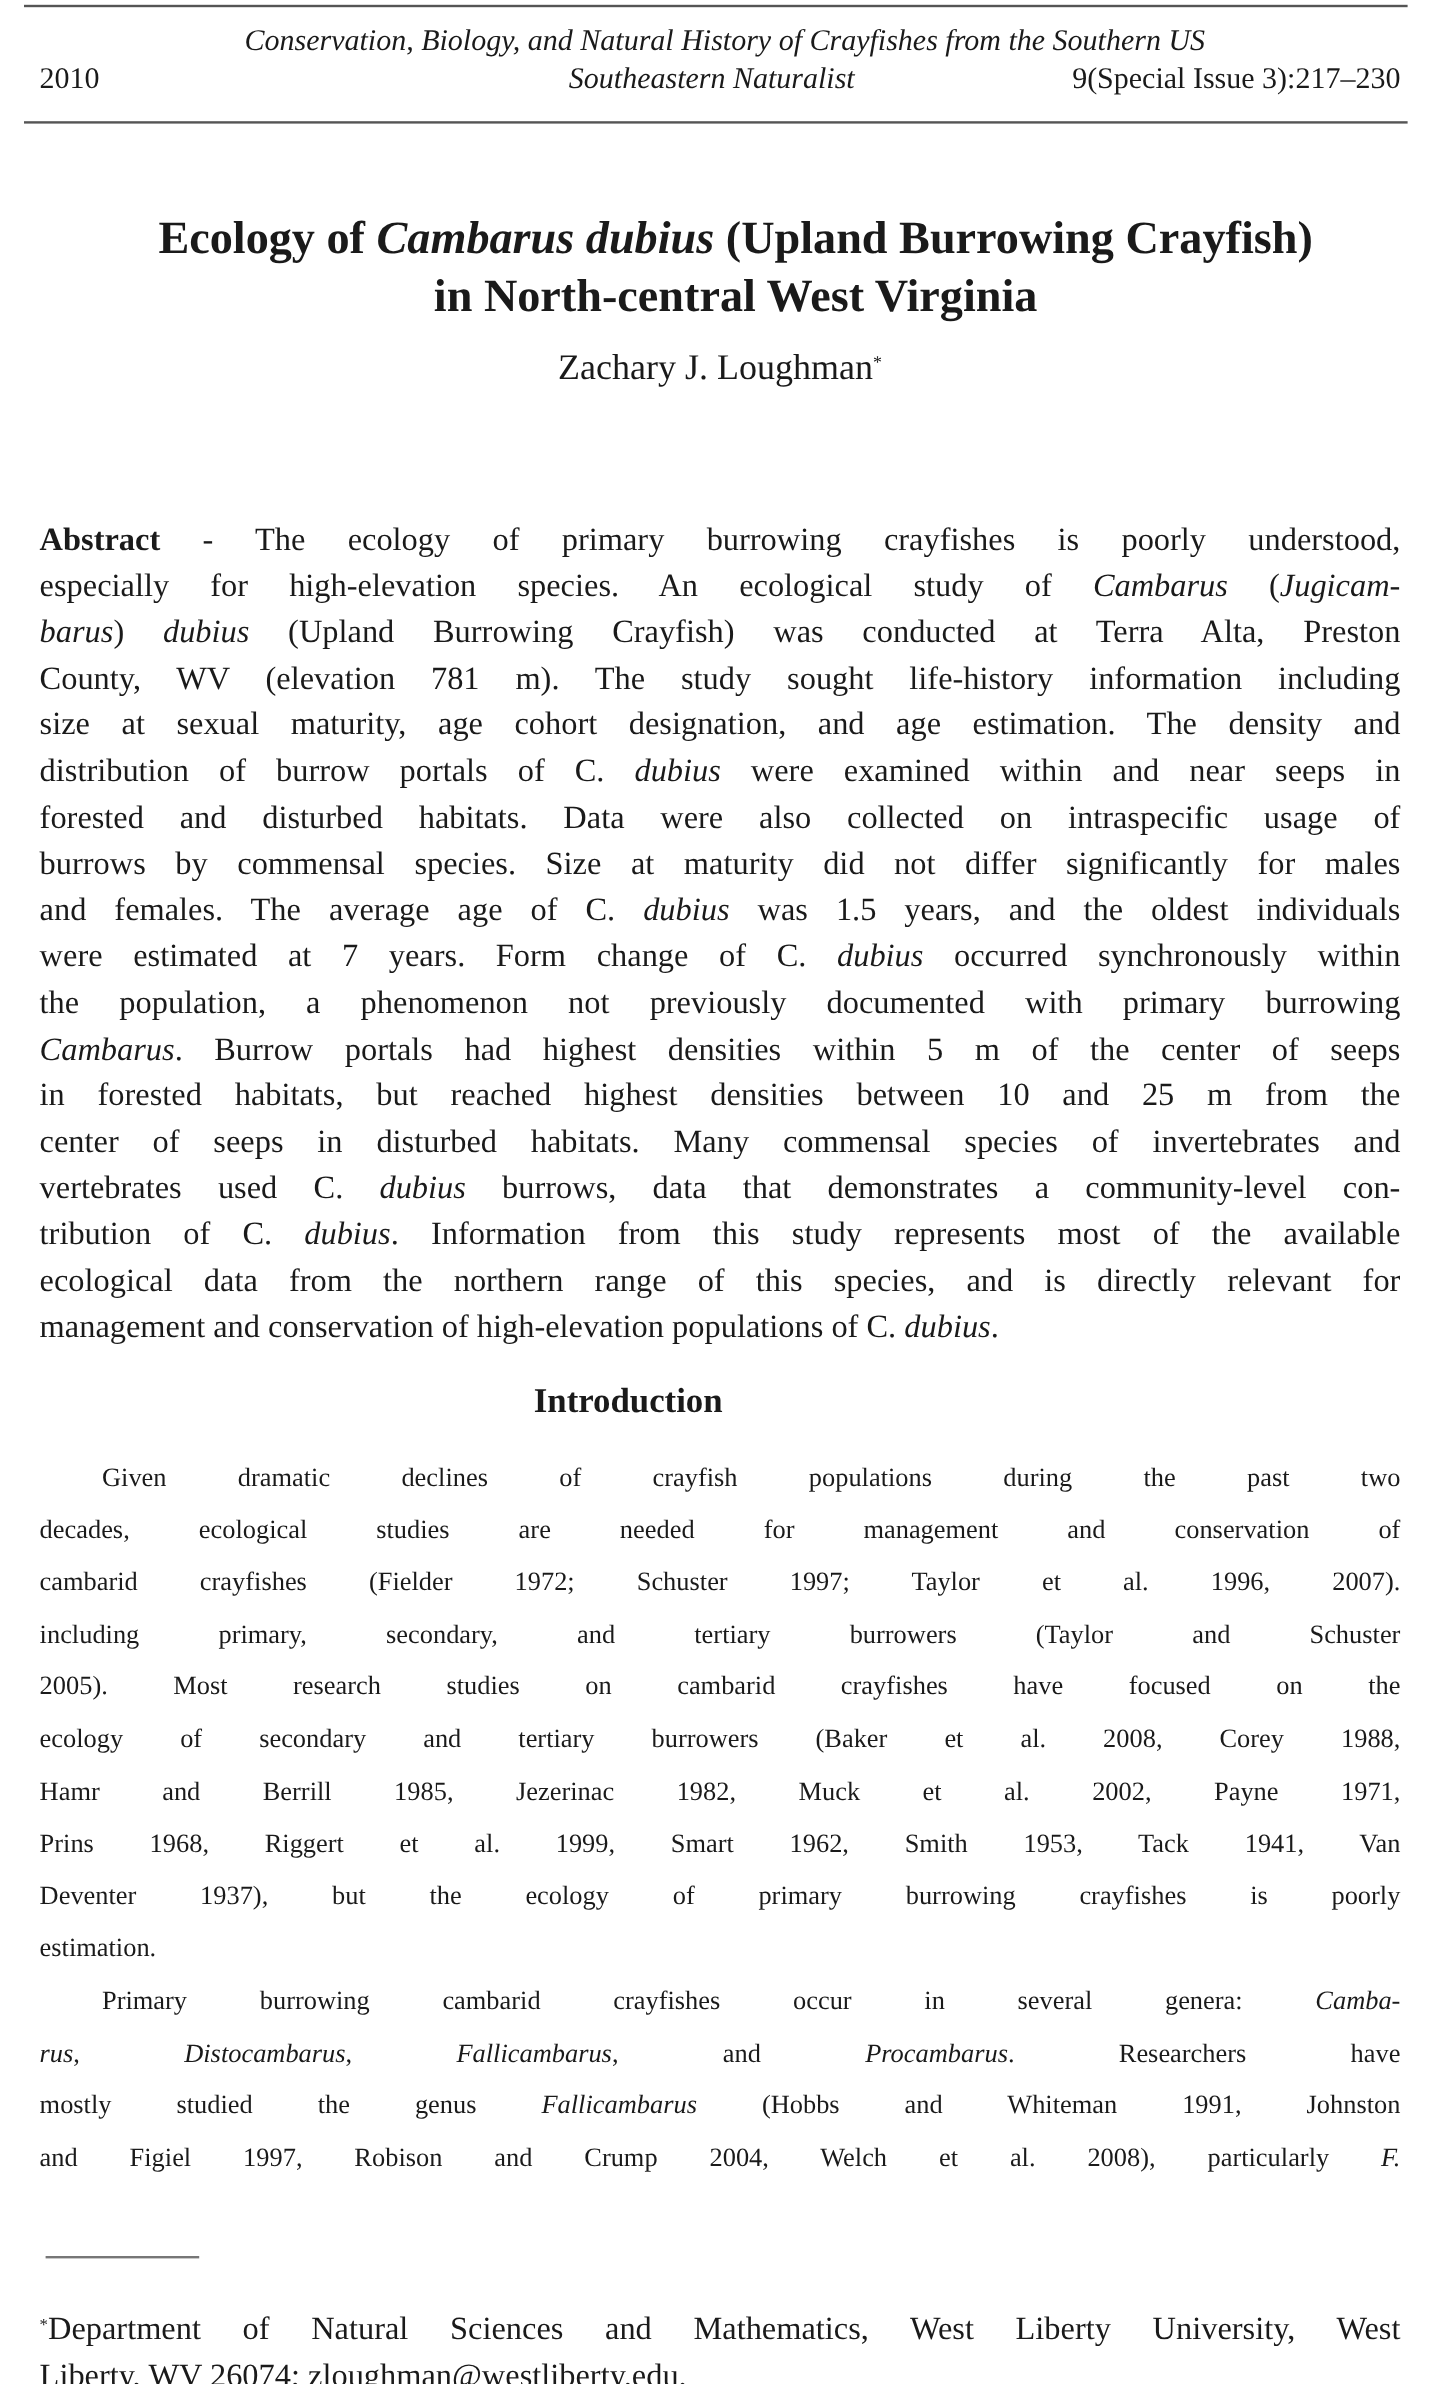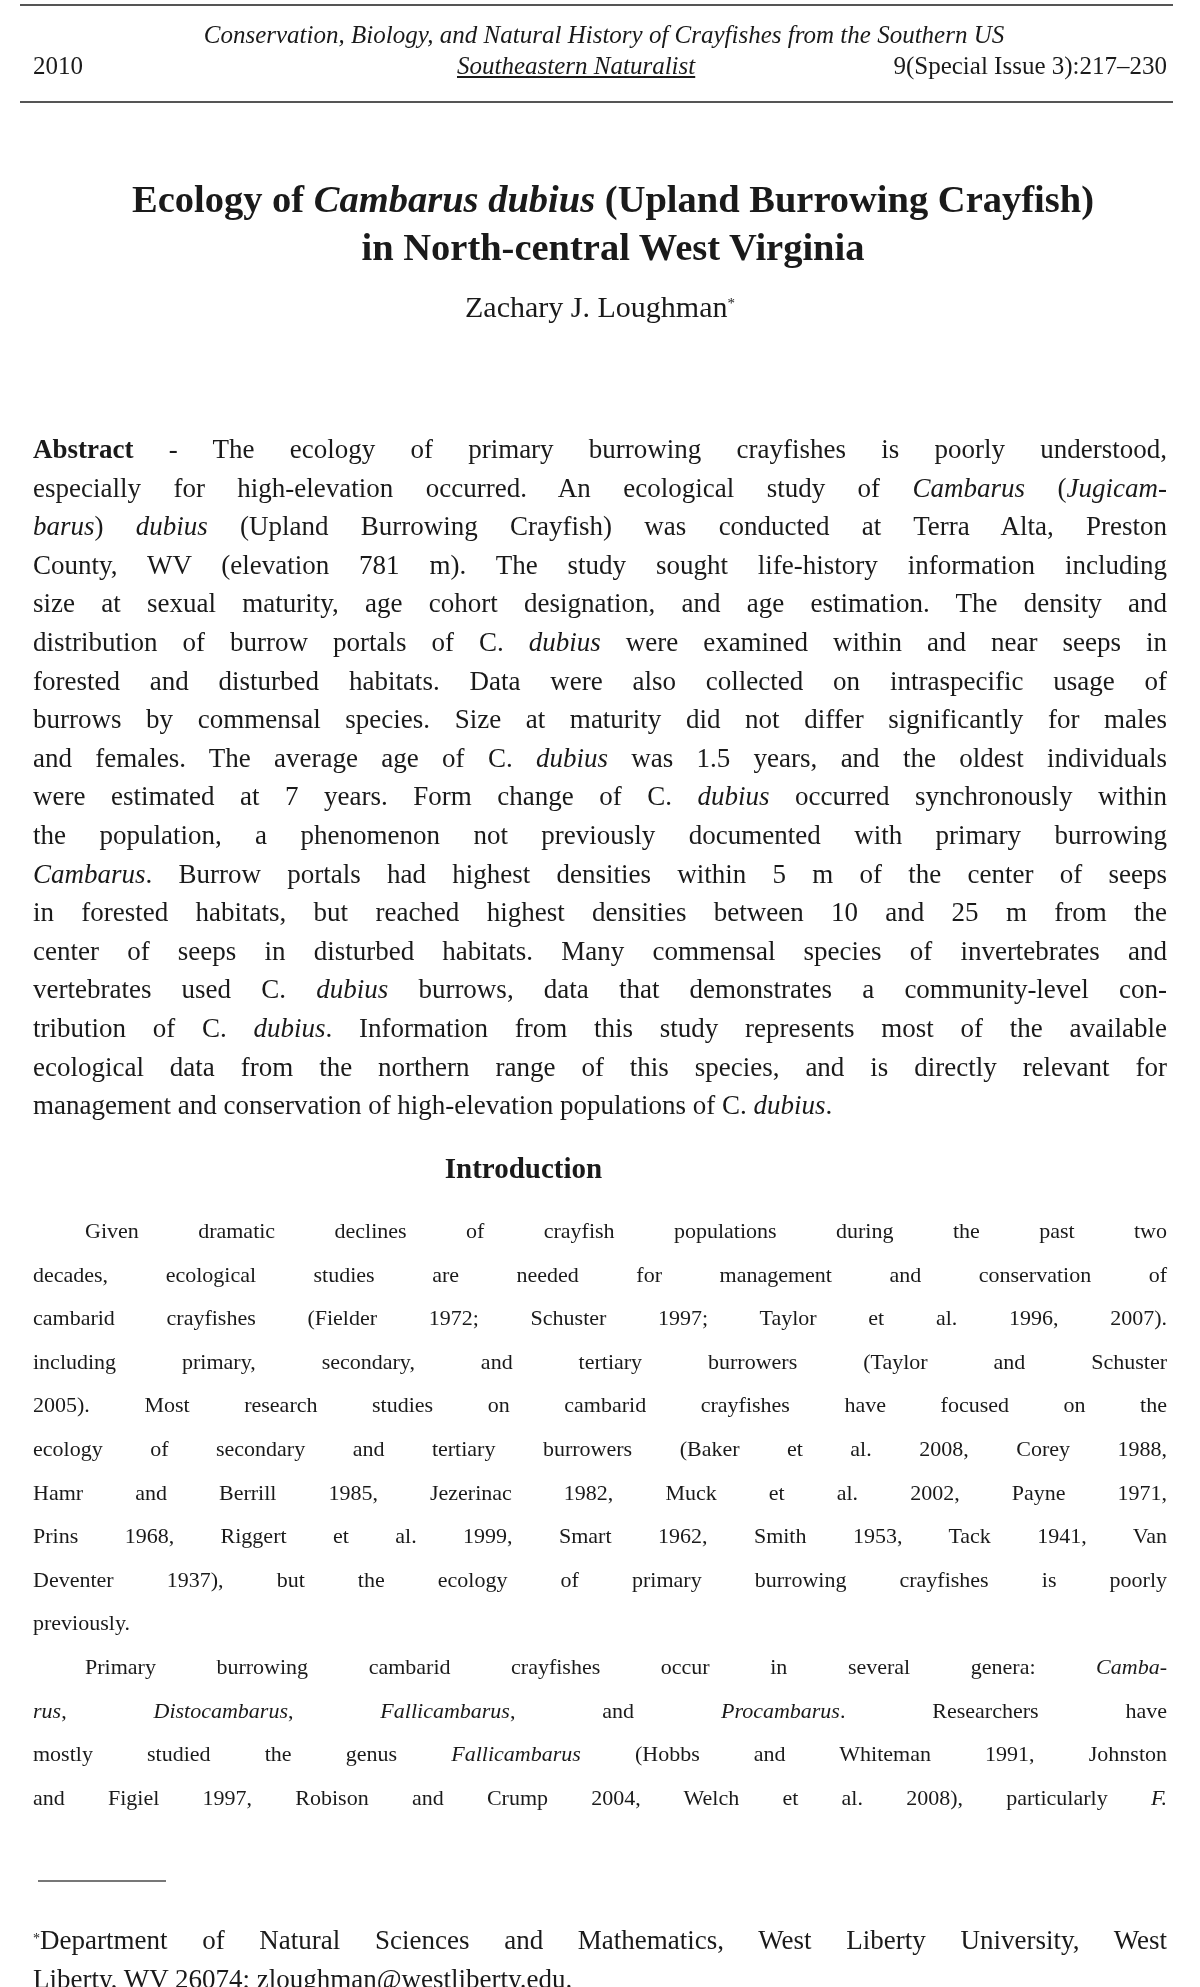--- a/index.html
+++ b/index.html
@@ -5,21 +5,21 @@
   html, body { margin: 0; padding: 0; background: #ffffff; }
   body {
     width: 1200px; height: 1987px; position: relative; overflow: hidden;
     font-family: "Liberation Serif", "DejaVu Serif", serif; color: #1a1a1a;
   }
   .rule { position: absolute; left: 20px; width: 1153px; height: 2px; background: #555; }
   .hdr { position: absolute; left: 33px; width: 1134px; font-size: 25px; line-height: 30px; white-space: nowrap; }
   .hdr .series { position: absolute; left: 0; right: 0; top: 0; text-align: center; font-style: italic; padding-left: 8px; }
   .hdr-row { position: absolute; left: 0; right: 0; }
   .hdr-row .year { position: absolute; left: 0; }
-  .hdr-row .journal { position: absolute; left: 424px; font-style: italic; text-decoration: underline; }
+  .hdr-row .journal { position: absolute; left: 441px; font-style: italic; }
   .hdr-row .vol { position: absolute; right: 0; }
 
   .title { position: absolute; left: 13px; width: 1200px; text-align: center; font-weight: bold; font-size: 38.5px; line-height: 48px; margin-top: 32px; }
   .title i { font-style: italic; }
   .author { position: absolute; left: 0; width: 1200px; text-align: center; font-size: 30px; line-height: 36px; }
   .author sup { font-size: 15px; vertical-align: top; position: relative; top: -4px; }
 
   .block { position: absolute; left: 33px; width: 1134px; }
   .line { display: block; white-space: nowrap; text-align: justify; text-align-last: justify; overflow: visible; }
   .line.last { text-align-last: left; }
@@ -55,21 +55,21 @@
   <span><span>Ecology of </span><i>Cambarus dubius</i><span> (Upland Burrowing Crayfish)</span></span><br>
   <span>in North-central West Virginia</span>
 </div>
 
 <div class="author" style="top:289px;">
   <span>Zachary J. Loughman</span><sup>*</sup>
 </div>
 
 <div class="block abs" id="abstract-block" style="top:390px;margin-top:40px;">
     <span class="line"><b>Abstract</b><span> - The ecology of primary burrowing crayfishes is poorly understood,</span></span>
-    <span class="line"><span>especially for high-elevation occurred. An ecological study of </span><i>Cambarus</i><span> (</span><i>Jugicam-</i></span>
+    <span class="line"><span>especially for high-elevation species. An ecological study of </span><i>Cambarus</i><span> (</span><i>Jugicam-</i></span>
     <span class="line"><i>barus</i><span>) </span><i>dubius</i><span> (Upland Burrowing Crayfish) was conducted at Terra Alta, Preston</span></span>
     <span class="line"><span>County, WV (elevation 781 m). The study sought life-history information including</span></span>
     <span class="line"><span>size at sexual maturity, age cohort designation, and age estimation. The density and</span></span>
     <span class="line"><span>distribution of burrow portals of </span><span>C. </span><i>dubius</i><span> were examined within and near seeps in</span></span>
     <span class="line"><span>forested and disturbed habitats. Data were also collected on intraspecific usage of</span></span>
     <span class="line"><span>burrows by commensal species. Size at maturity did not differ significantly for males</span></span>
     <span class="line"><span>and females. The average age of </span><span>C. </span><i>dubius</i><span> was 1.5 years, and the oldest individuals</span></span>
     <span class="line"><span>were estimated at 7 years. Form change of </span><span>C. </span><i>dubius</i><span> occurred synchronously within</span></span>
     <span class="line"><span>the population, a phenomenon not previously documented with primary burrowing</span></span>
     <span class="line"><i>Cambarus</i><span>. Burrow portals had highest densities within 5 m of the center of seeps</span></span>
@@ -86,21 +86,21 @@
 <div class="block intro" id="intro-block" style="top:1209px;">
     <span class="line indent"><span>Given dramatic declines of crayfish populations during the past two</span></span>
     <span class="line"><span>decades, ecological studies are needed for management and conservation of</span></span>
     <span class="line"><span>cambarid crayfishes (Fielder 1972; Schuster 1997; Taylor et al. 1996, 2007).</span></span>
     <span class="line"><span>including primary, secondary, and tertiary burrowers (Taylor and Schuster</span></span>
     <span class="line"><span>2005). Most research studies on cambarid crayfishes have focused on the</span></span>
     <span class="line"><span>ecology of secondary and tertiary burrowers (Baker et al. 2008, Corey 1988,</span></span>
     <span class="line"><span>Hamr and Berrill 1985, Jezerinac 1982, Muck et al. 2002, Payne 1971,</span></span>
     <span class="line"><span>Prins 1968, Riggert et al. 1999, Smart 1962, Smith 1953, Tack 1941, Van</span></span>
     <span class="line"><span>Deventer 1937), but the ecology of primary burrowing crayfishes is poorly</span></span>
-    <span class="line last"><span>previously.</span></span>
+    <span class="line last"><span>estimation.</span></span>
     <span class="line indent"><span>Primary burrowing cambarid crayfishes occur in several genera: </span><i>Camba-</i></span>
     <span class="line"><i>rus</i><span>, </span><i>Distocambarus</i><span>, </span><i>Fallicambarus</i><span>, and </span><i>Procambarus</i><span>. Researchers have</span></span>
     <span class="line"><span>mostly studied the genus </span><i>Fallicambarus</i><span> (Hobbs and Whiteman 1991, Johnston</span></span>
     <span class="line"><span>and Figiel 1997, Robison and Crump 2004, Welch et al. 2008), particularly </span><i>F.</i></span>
   </div>
 
 <div class="fn-rule"></div>
 
 <div class="block fn" style="top:1921px;">
   <span class="line"><sup>*</sup><span>Department of Natural Sciences and Mathematics, West Liberty University, West</span></span>

